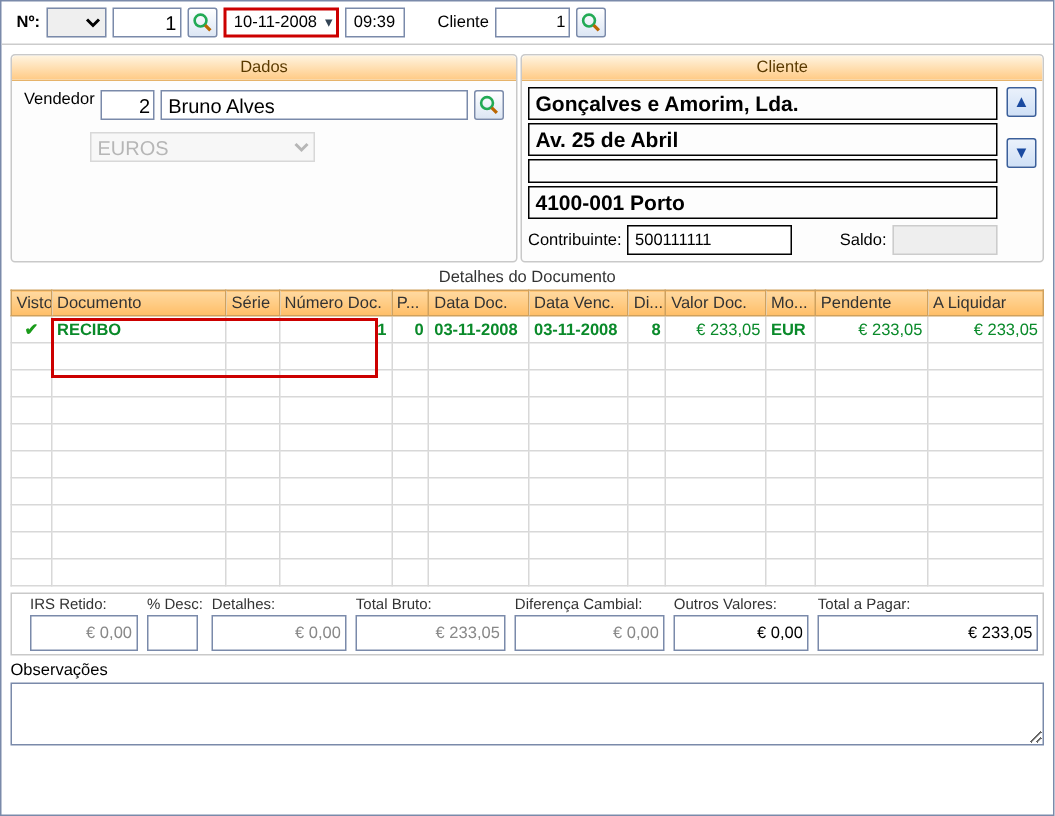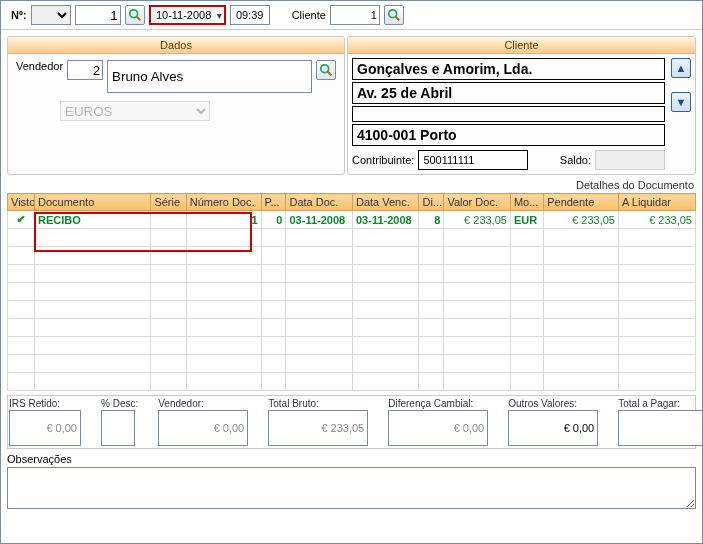--- a/index.html
+++ b/index.html
@@ -17,48 +17,48 @@
   .time-input { width:40px; height:20px; border:1px solid #7a8aaa; text-align:center; font-size:11px; }
   .cliente-input { width:50px; height:20px; border:1px solid #7a8aaa; text-align:right; padding-right:2px; font-size:11px; }
   
   .two-col { display:flex; gap:2px; padding:6px 6px 2px 6px; }
   .panel { flex:1; border:1px solid #c9c9c9; border-radius:3px; background:#fdfdfd; }
   .panel-header { background: linear-gradient(#fff4e0,#ffcb86); color:#5a3a00; font-style: normal; text-align:center; padding:2px 0; border-bottom:1px solid #e6b36a; border-radius:3px 3px 0 0; font-size:11px; }
   .panel-body { padding:6px 8px; }
   
   .vend-row { display:flex; align-items:flex-start; gap:4px; }
   .vend-row .vend-code { width:36px; height:20px; border:1px solid #7a8aaa; text-align:right; padding-right:2px; }
-  .vend-row .vend-name { flex:1; height:33px; border:1px solid #7a8aaa; padding:0 4px; }
+  .vend-row .vend-name { flex:1; height:20px; border:1px solid #7a8aaa; padding:0 4px; }
   .currency-row { margin-top:8px; padding-left:44px; }
   .currency-select { width:150px; height:20px; border:1px solid #c9c9c9; color:#999; background:#f5f5f5; }
   
   .cliente-body { position:relative; padding:4px 30px 4px 4px; }
   .cliente-box { border:1px solid #000; padding:2px 4px; margin-bottom:2px; font-weight:bold; font-size:14px; min-height:16px; }
   .cliente-box.light { font-weight:normal; }
   .arrow-col { position:absolute; right:4px; top:4px; display:flex; flex-direction:column; gap:14px; }
   .arrow-btn { width:20px; height:20px; border:1px solid #3b5f9a; background:linear-gradient(#eaf1fb,#cfe0f6); border-radius:2px; display:flex; align-items:center; justify-content:center; cursor:pointer; color:#1a4aa0; font-size:11px; }
   .contrib-row { display:flex; align-items:center; gap:4px; margin-top:4px; }
   .contrib-row .contrib-input { width:110px; height:20px; border:1px solid #000; padding:0 4px; font-size:11px; }
   .contrib-row .saldo-input { width:70px; height:20px; border:1px solid #ccc; background:#eee; }
   
   .details-wrap { padding:0 6px; }
-  .details-header { text-align:right; padding:2px; font-size:11px; color:#333; }
+  .details-header { text-align:center; padding:2px; font-size:11px; color:#333; }
   .grid { width:100%; border:1px solid #b2b2b2; border-collapse:collapse; table-layout:fixed; }
   .grid th { background:linear-gradient(#ffd9a0,#ffbe67); color:#333; font-weight:normal; font-size:11px; padding:2px 3px; border:1px solid #cfa15e; text-align:left; white-space:nowrap; overflow:hidden; }
   .grid td { border:1px solid #d8d8d8; font-size:11px; padding:2px 3px; height:18px; white-space:nowrap; overflow:hidden; }
   .grid .num { text-align:right; }
   .grid .green { color:#0a8a2a; font-weight:bold; }
   .grid .money { color:#0a8a2a; text-align:right; }
   .check { color:#1a9b1a; font-weight:bold; text-align:center; }
   .red-overlay { position:absolute; border:2px solid #c00; pointer-events:none; }
   
-  .totals { display:flex; border:1px solid #c9c9c9; margin:4px 6px 2px 6px; padding:2px 1px; gap:20px; align-items:flex-end; }
+  .totals { display:flex; border:1px solid #c9c9c9; margin:4px 6px 2px 6px; padding:2px 12px; gap:6px; align-items:flex-end; }
   .tot-col { display:flex; flex-direction:column; }
   .tot-col label { font-size:10px; color:#333; margin-bottom:1px; white-space:nowrap; }
-  .tot-input { height:36px; border:1px solid #7a8aaa; text-align:right; padding-right:3px; font-size:11px; color:#888; background:#fff; }
+  .tot-input { height:24px; border:1px solid #7a8aaa; text-align:right; padding-right:3px; font-size:11px; color:#888; background:#fff; }
   .tot-input.dark { color:#000; }
   .tot-percent { width:34px; }
   
   .obs-wrap { padding:2px 6px 6px 6px; }
   .obs-wrap label { font-size:11px; }
   .obs-box { width:100%; height:42px; border:1px solid #7a8aaa; margin-top:2px; }
   .search-svg { width:14px; height:14px; }
 </style>
 </head>
 <body>
@@ -321,21 +321,21 @@
 <div class="totals">
   <div class="tot-col" style="width:72px">
     <label>IRS Retido:</label>
     <input class="tot-input" readonly="" value="€ 0,00" style="">
   </div>
   <div class="tot-col">
     <label>% Desc:</label>
     <input class="tot-input tot-percent" value="" style="">
   </div>
   <div class="tot-col" style="width:90px">
-    <label>Vendedor:</label>
+    <label>Detalhes:</label>
     <input class="tot-input" value="€ 0,00" style="">
   </div>
   <div class="tot-col" style="width:100px">
     <label>Total Bruto:</label>
     <input class="tot-input" readonly="" value="€ 233,05" style="">
   </div>
   <div class="tot-col" style="width:100px">
     <label>Diferença Cambial:</label>
     <input class="tot-input" value="€ 0,00" style="">
   </div>

